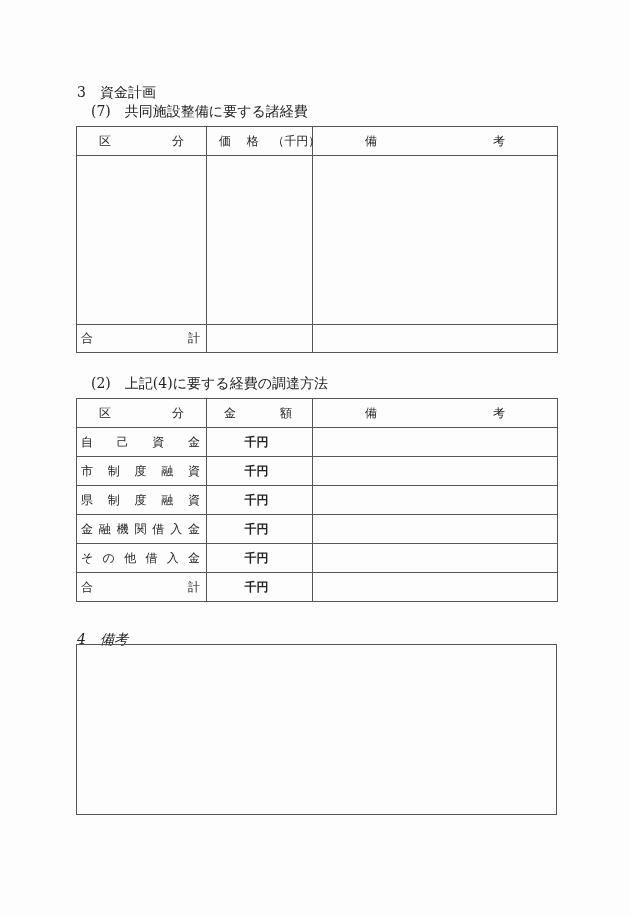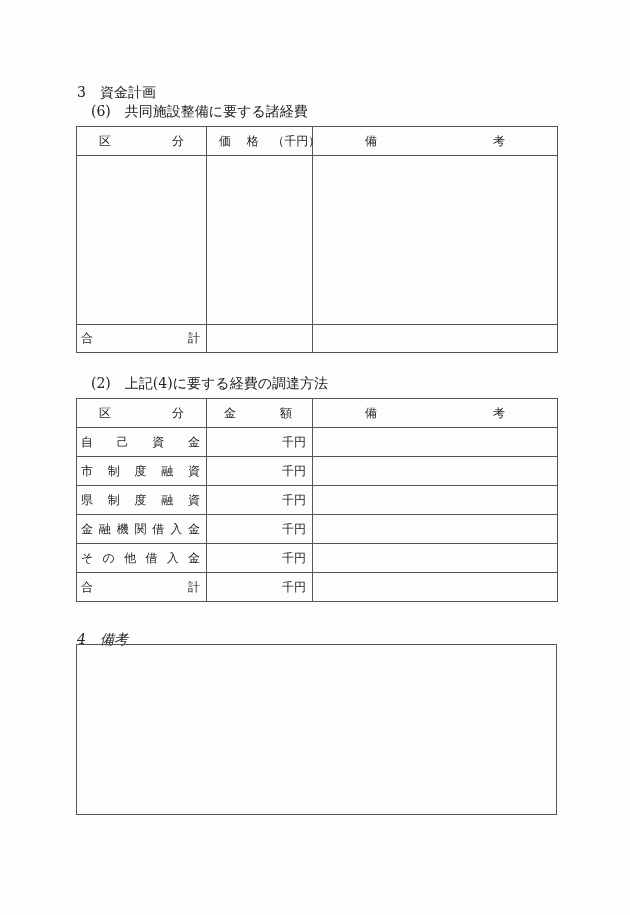--- a/index.html
+++ b/index.html
@@ -32,32 +32,32 @@
       border: 1px solid #555;
       padding: 0;
       vertical-align: middle;
     }
     .spread {
       display: flex;
       justify-content: space-between;
       padding: 0 6px 0 4px;
     }
     .spread span { display: inline-block; }
-    .right { text-align: right; padding-right: 6px; }
+    .right { text-align: center; padding-right: 6px; font-weight: bold; }
     .remarks-box {
       position: absolute;
       border: 1px solid #555;
       background: transparent;
     }
   </style>
 </head>
 <body>
 
 <div class="abs heading" style="left:77px; top:85px;">3　資金計画</div>
-<div class="abs heading" style="left:91px; top:104px;">(6)　共同施設整備に要する諸経費</div>
+<div class="abs heading" style="left:91px; top:104px;">(7)　共同施設整備に要する諸経費</div>
 
 <table style="left:76px; top:126px; width:481px;">
   <colgroup>
     <col style="width:130px">
     <col style="width:106px">
     <col style="width:245px">
   </colgroup>
   <tbody>
       <tr style="height:29px;">
     <td>

